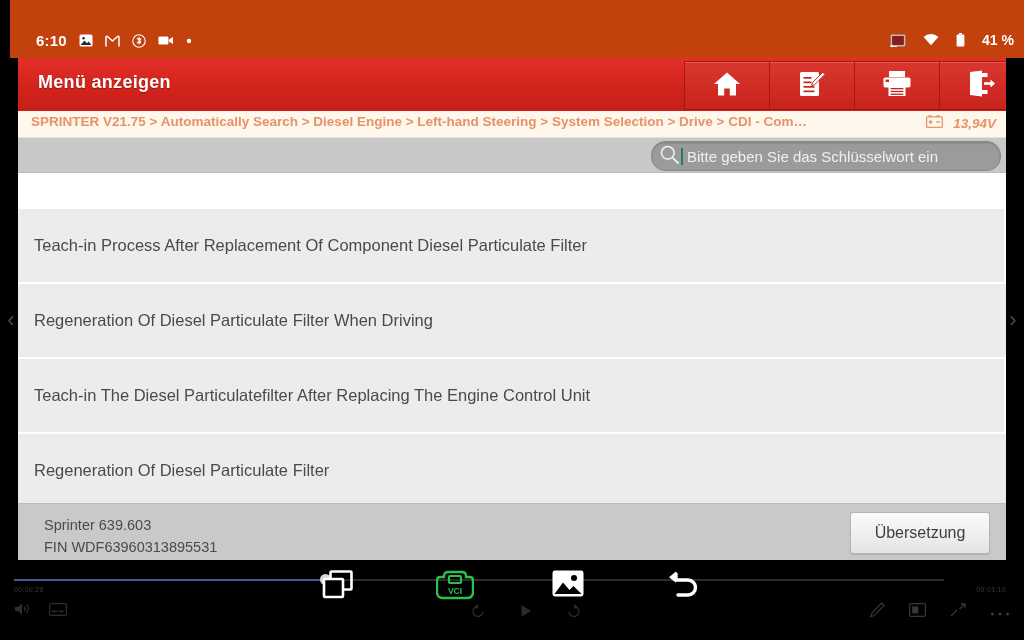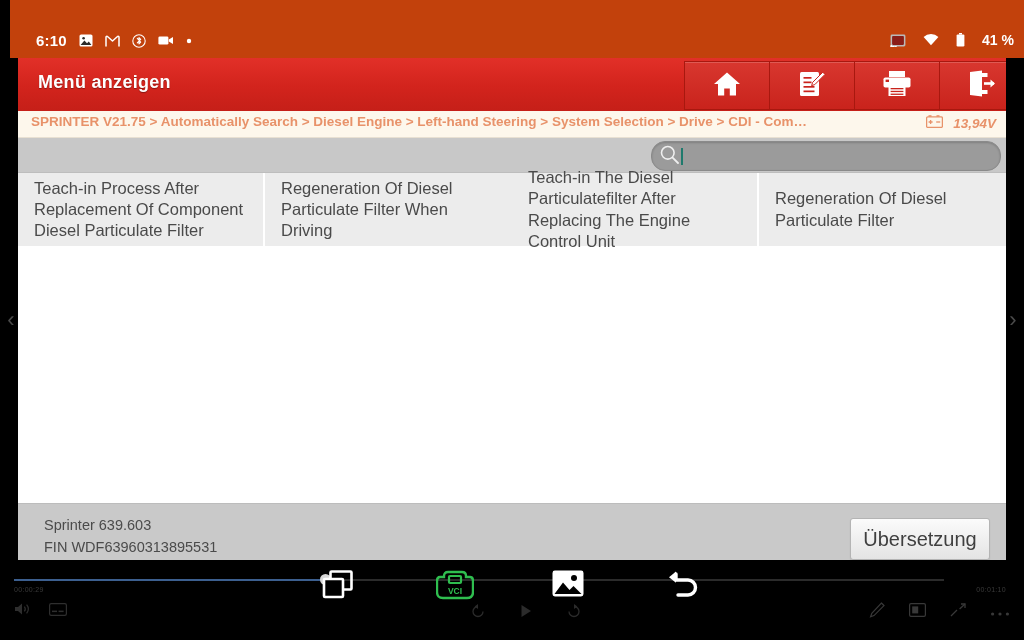--- a/index.html
+++ b/index.html
@@ -80,21 +80,21 @@
     display:flex; align-items:center; padding-left:8px;
     box-shadow:inset 0 1px 2px rgba(0,0,0,.18);
   }
   .search-caret {
     width:2px; height:17px; background:#1f7a6d; margin:0 4px 0 2px;
   }
   .search-ph { font-size:15px; color:#f0f0f0; white-space:nowrap; }
 
   
   .listwrap { position:relative; background:#fff; height:326px; }
-  .grid { display:grid; grid-template-columns:1fr 1fr 1fr 1fr; }
+  .grid { display:grid; grid-template-columns:1fr;margin-top:36px; }
   .cell {
     background:#ececec;
     border-right:2px solid #fff;
     border-bottom:2px solid #fff;
     height:75px;
     display:flex; align-items:center;
     padding:0 16px;
     box-sizing:border-box;
   }
   .cell:nth-child(2n) { border-right:none; }
@@ -108,23 +108,22 @@
     background:#c9c9c9; border-top:1px solid #bcbcbc;
   }
   .veh { position:absolute; left:26px; top:10px; }
   .veh div { font-size:14.5px; color:#4b4b4b; line-height:1.55; }
   .translate-btn {
     position:absolute; right:16px; top:8px;
     width:138px; height:40px;
     display:flex; align-items:center; justify-content:center;
     background:linear-gradient(180deg,#fbfbfb 0%, #e4e4e4 100%);
     border:1px solid #b4b4b4; border-radius:3px;
-    font-size:20px; color:#3f3f3f;
+    font-size:16px; color:#3f3f3f;
     box-shadow:0 1px 1px rgba(0,0,0,.12);
-    margin-top:6px;
   }
 
   
   .side-chevron {
     position:absolute; top:306px; width:18px; height:28px;
     color:#4a4a4a; font-size:22px; line-height:28px; text-align:center;
     user-select:none;
   }
   .side-chevron.left { left:2px; }
   .side-chevron.right { right:2px; }
@@ -280,20 +279,21 @@
 
     <div class="searchband">
       <div class="searchpill">
         <span>
           <svg width="19" height="19" viewBox="0 0 19 19">
               <circle cx="7.8" cy="7.8" r="6.3" stroke="#efefef" stroke-width="1.6" fill="none"></circle>
               <path d="M12.6 12.6 L18 18" stroke="#efefef" stroke-width="1.8" stroke-linecap="round"></path>
             </svg>
         </span>
         <span class="search-caret"></span>
+        <span class="search-ph">Bitte geben Sie das Schlüsselwort ein</span>
       </div>
     </div>
 
     <div class="listwrap">
       <div class="grid">
         <div class="cell">
           <span class="cell-label">Teach-in Process After Replacement Of Component Diesel Particulate Filter</span>
         </div>
         <div class="cell">
           <span class="cell-label">Regeneration Of Diesel Particulate Filter When Driving</span>

